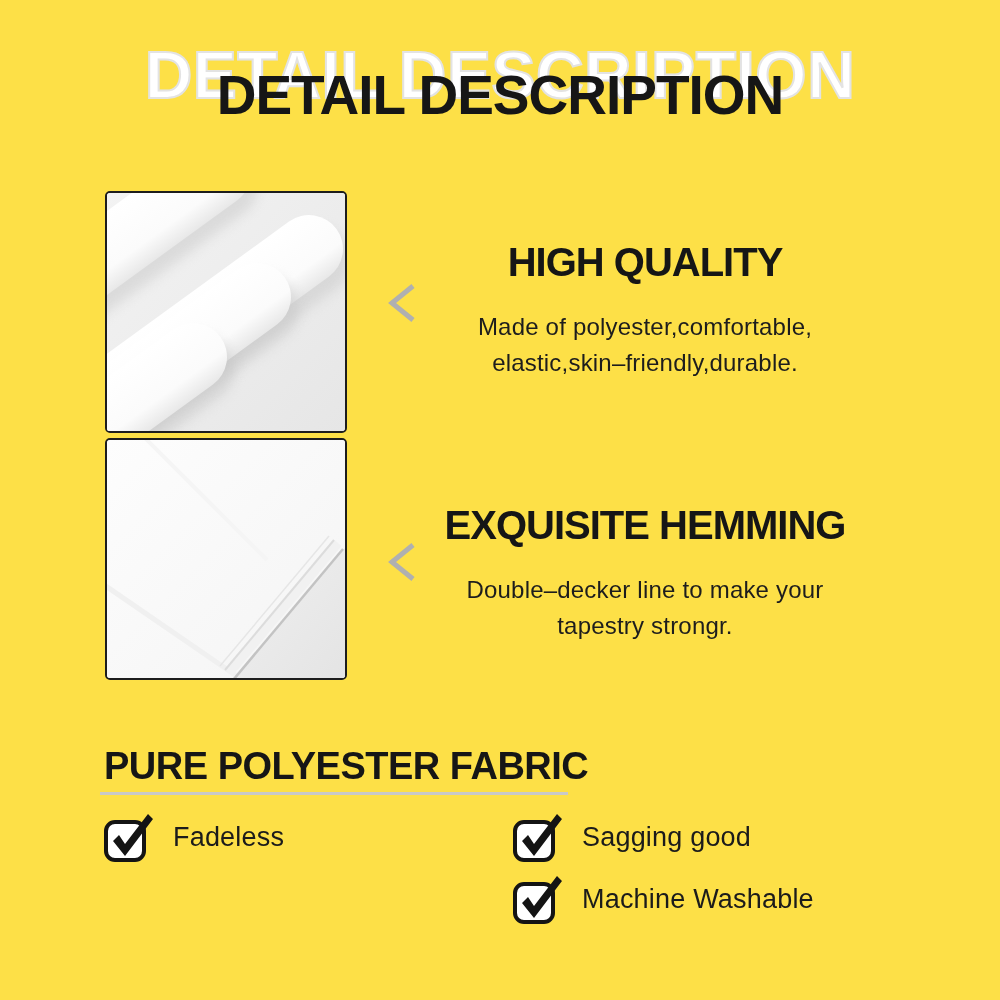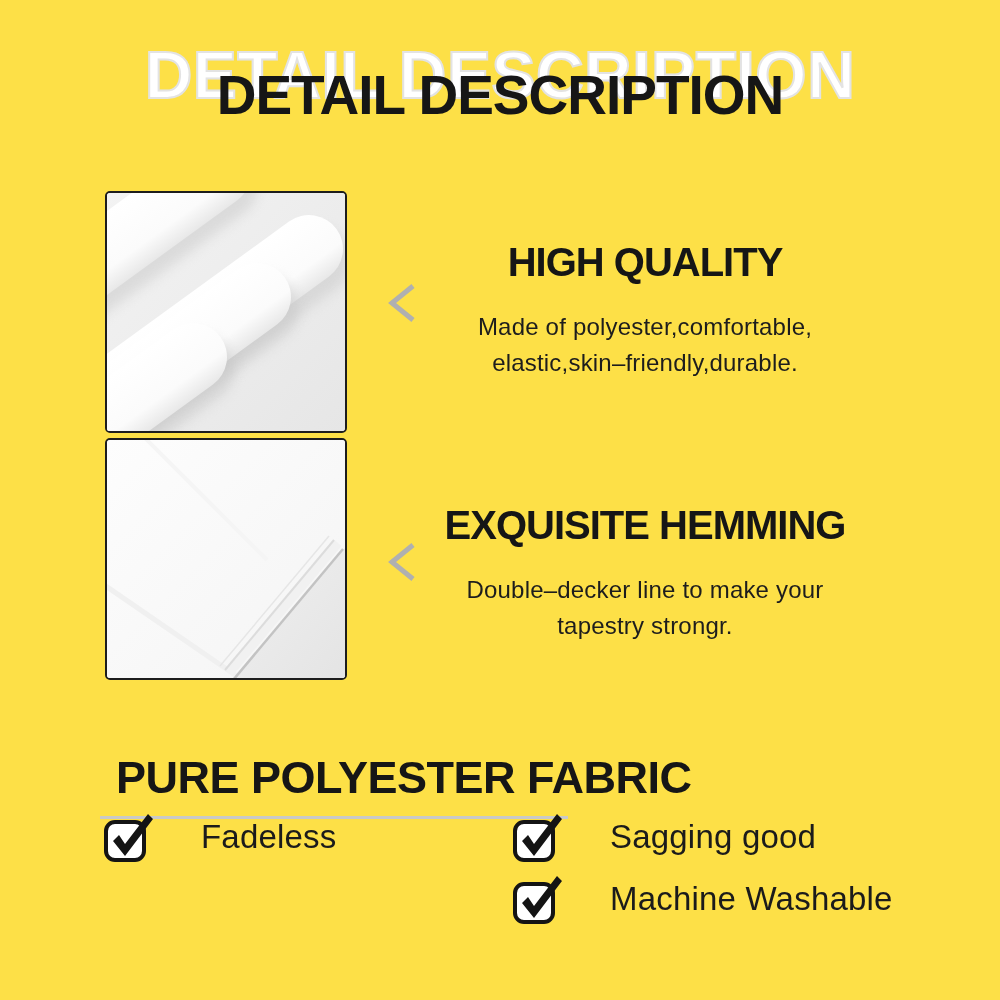--- a/index.html
+++ b/index.html
@@ -24,27 +24,27 @@
   .row1 .sec-head{margin-top:48px;}
   .row2 .sec-head{margin-top:64px;}
   .sec-body{margin:24px 0 0 0;font-size:24px;line-height:36px;color:#1d1d1d;letter-spacing:0.2px;}
 
   
   .chev-abs1{position:absolute;left:388px;top:284px;width:27px;height:38px;}
   .chev-abs2{position:absolute;left:388px;top:543px;width:27px;height:38px;}
 
   
   .features{position:absolute;left:100px;top:740px;width:810px;height:220px;}
-  .feat-head{margin:16px;font-size:45px;font-weight:bold;letter-spacing:-0.5px;line-height:44px;color:#161616;}
+  .feat-head{margin:4px;font-size:38px;font-weight:bold;letter-spacing:-0.5px;line-height:44px;color:#161616;}
   .feat-rule{margin-top:2px;width:468px;height:3px;background:#c9c9c9;}
   .feat-col{position:absolute;top:72px;}
   .col1{left:3px;} .col2{left:412px;}
   .feat{display:flex;align-items:center;gap:16px;height:50px;margin-bottom:12px;}
   .feat svg{flex:0 0 auto;display:block;}
-  .feat-label{font-size:33px;color:#1b1b1b;letter-spacing:0.2px;margin-left:28px;}
+  .feat-label{font-size:27px;color:#1b1b1b;letter-spacing:0.2px;}
 </style>
 </head>
 <body>
 
 <div class="canvas">
 
   <svg class="ghost-svg" viewBox="0 0 780 96">
     <text x="390" y="64" text-anchor="middle">DETAIL DESCRIPTION</text>
   </svg>
 

